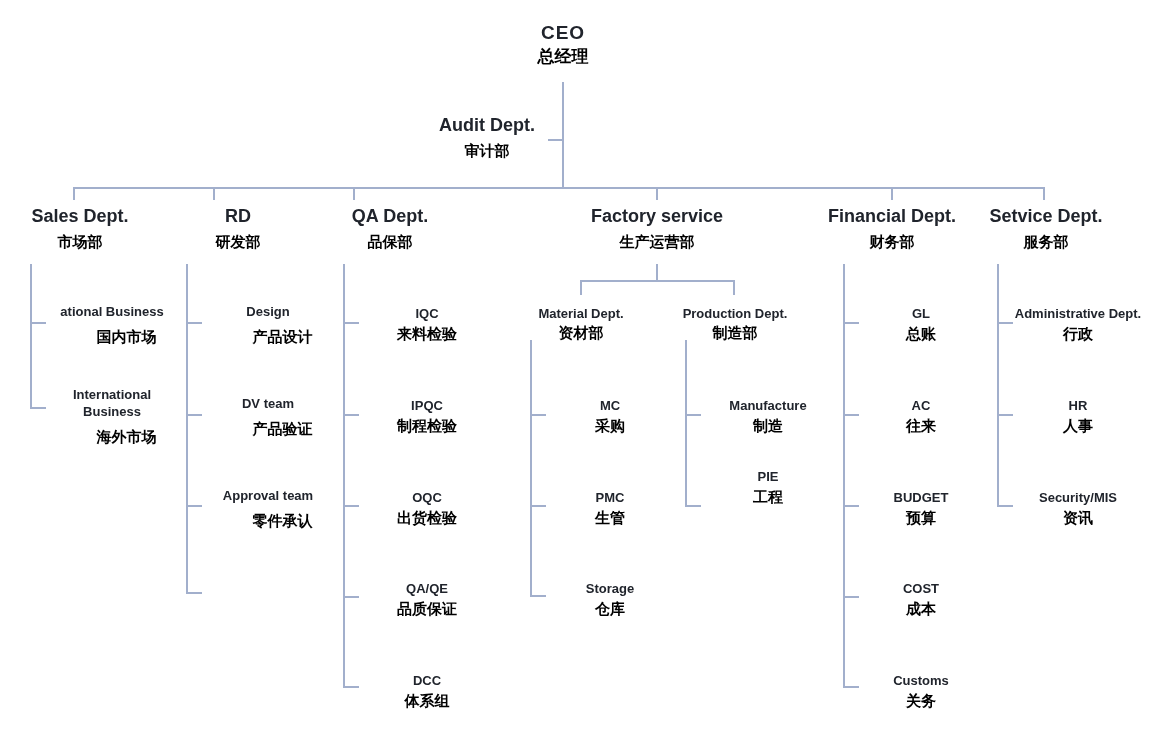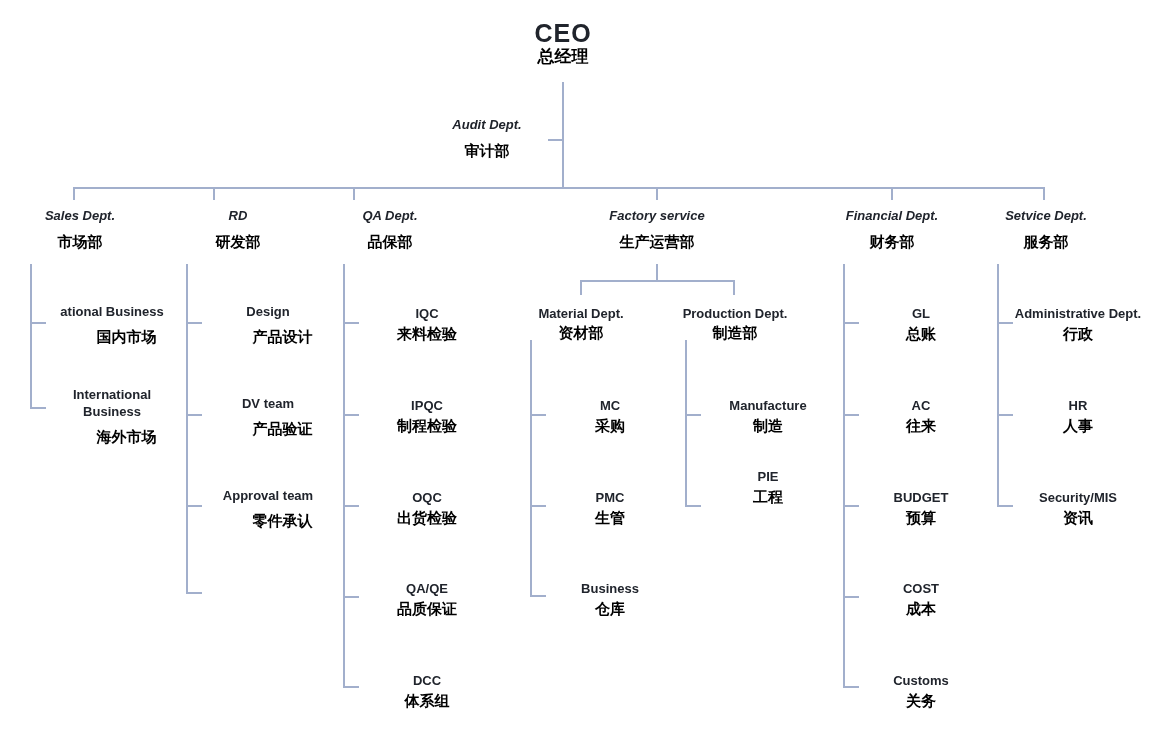--- a/index.html
+++ b/index.html
@@ -5,25 +5,25 @@
   :root { --line:#a2afcc; --en:#20242c; --zh:#000000; }
   html,body{margin:0;padding:0;background:#ffffff;}
   #canvas{
     position:relative; width:1161px; height:740px; background:#ffffff;
     font-family:"Liberation Sans","DejaVu Sans",sans-serif; overflow:hidden;
   }
   .ln{position:absolute;background:var(--line);}
   .node{position:absolute;text-align:center;}
   .node .en{font-weight:bold;font-size:13px;line-height:17px;color:var(--en);}
   .node .zh{font-weight:bold;font-size:15px;line-height:17px;color:var(--zh);margin-top:3px;}
-  .hdr .en{font-size:13px;line-height:18px;font-style:italic;}
+  .hdr .en{font-size:18px;line-height:18px;}
   .hdr .zh{margin-top:8px;}
   .subhdr .zh{margin-top:2px;}
   .loose .zh{margin-top:8px;margin-left:29px;}
-  .ceo .en{font-size:25px;line-height:26px;letter-spacing:1px;}
+  .ceo .en{font-size:19px;line-height:26px;letter-spacing:1px;}
   .ceo .zh{font-size:17px;margin-top:2px;}
 </style>
 </head>
 <body>
 
 <div id="canvas">
 
   <div class="ln" style="left:562px;top:82px;width:2px;height:105px"></div>
   <div class="ln" style="left:548px;top:139px;width:15px;height:2px"></div>
   <div class="ln" style="left:73px;top:187px;width:972px;height:2px"></div>
@@ -167,21 +167,21 @@
 
   <div class="node" style="left:545px;top:397px;width:130px">
     <div class="en">MC</div>
     <div class="zh">采购</div>
   </div>
   <div class="node" style="left:545px;top:489px;width:130px">
     <div class="en">PMC</div>
     <div class="zh">生管</div>
   </div>
   <div class="node" style="left:545px;top:580px;width:130px">
-    <div class="en">Business</div>
+    <div class="en">Storage</div>
     <div class="zh">仓库</div>
   </div>
 
   <div class="node" style="left:703px;top:397px;width:130px">
     <div class="en">Manufacture</div>
     <div class="zh">制造</div>
   </div>
   <div class="node" style="left:703px;top:468px;width:130px">
     <div class="en">PIE</div>
     <div class="zh">工程</div>

